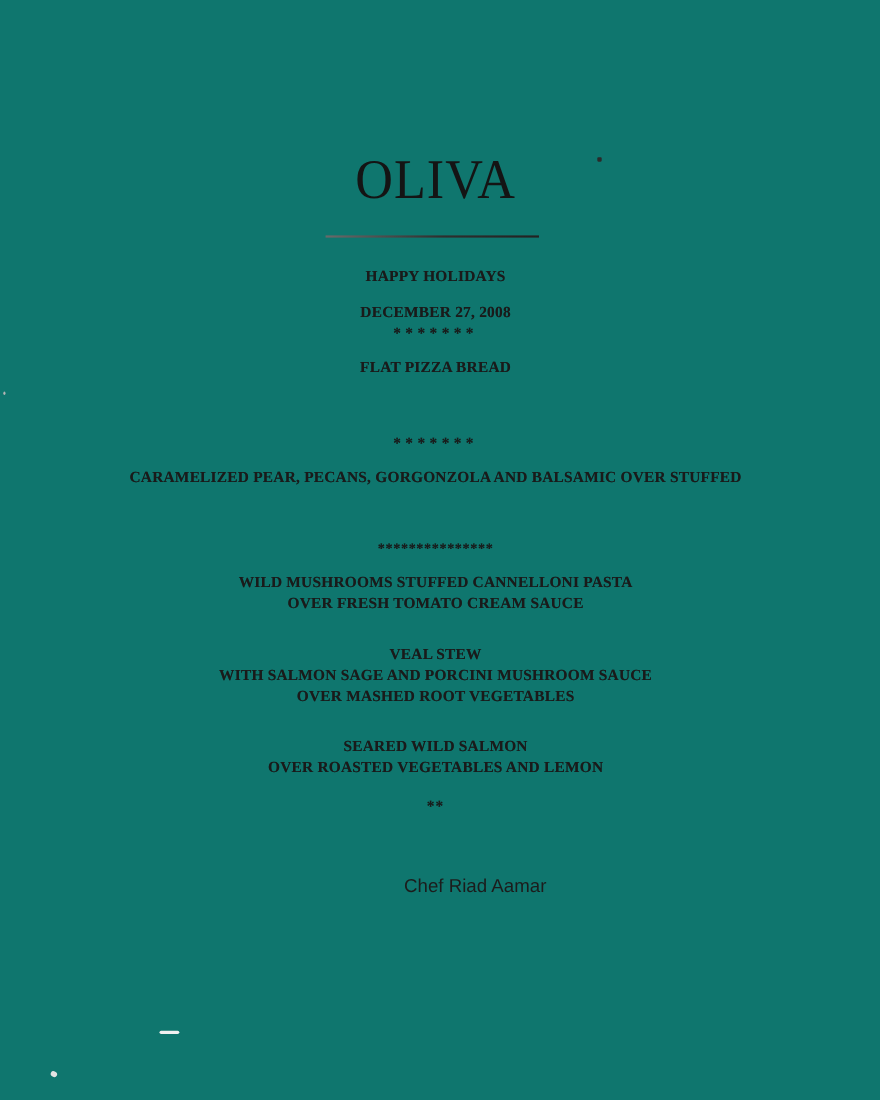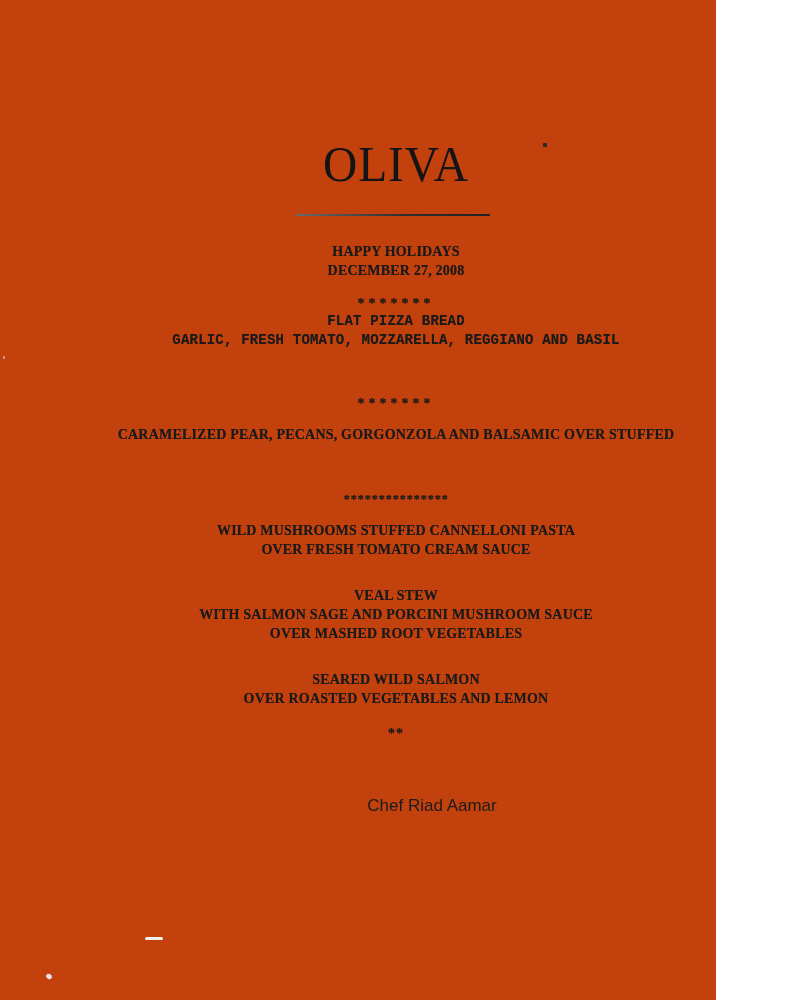--- a/index.html
+++ b/index.html
@@ -2,23 +2,23 @@
 <html><head>
 <meta charset="utf-8">
 <style>
   html, body {
     margin: 0;
     padding: 0;
     background: #ffffff;
   }
   .page {
     position: relative;
-    width: 716px;
+    width: 800px;
     height: 1000px;
-    background: #c2410c;
+    background: #0f766e;
     overflow: hidden;
     font-family: "Liberation Serif", "DejaVu Serif", serif;
     color: #1a1a1a;
   }
   .abs {
     position: absolute;
     left: 0;
     width: 792px;
     text-align: center;
   }
@@ -40,32 +40,32 @@
     background: linear-gradient(to right, #6a6a6a, #2e2e2e 55%, #222);
   }
   .serifline {
     font-size: 14px;
     font-weight: bold;
     line-height: 19px;
     letter-spacing: 0.2px;
     text-shadow: 0 0 0.4px rgba(20,20,20,0.55);
   }
   .occasion { top: 229px; margin-top: 13px; }
-  .date     { top: 261px; }
+  .date     { top: 275px; }
   .stars {
     font-size: 14px;
     font-weight: bold;
     line-height: 19px;
     text-shadow: 0 0 0.4px rgba(20,20,20,0.55);
   }
   .stars-1 { top: 294px; letter-spacing: 4px; }
   .stars-2 { top: 394px; letter-spacing: 4px; }
   .stars-3 { top: 489px; font-size: 13px; letter-spacing: 0.5px; }
   .stars-4 { top: 724px; letter-spacing: 1px; }
-  .course-1 { top: 312px; font-family: Liberation Mono, monospace; }
+  .course-1 { top: 325px; }
   .course-2 { top: 425px; }
   .course-3 { top: 521px; }
   .course-4 { top: 586px; }
   .course-5 { top: 670px; text-align: center; }
   .chef {
     top: 796px;
     font-family: "Liberation Sans", "DejaVu Sans", sans-serif;
     font-size: 17px;
     font-weight: normal;
     line-height: 20px;
@@ -93,21 +93,20 @@
 
   <div class="rule"></div>
 
   <div class="abs serifline occasion">HAPPY HOLIDAYS</div>
   <div class="abs serifline date">DECEMBER 27, 2008</div>
 
   <div class="abs stars stars-1">*******</div>
 
   <div class="abs serifline course-1">
     <div>FLAT PIZZA BREAD</div>
-    <div>GARLIC, FRESH TOMATO, MOZZARELLA, REGGIANO AND BASIL</div>
   </div>
 
   <div class="abs stars stars-2">*******</div>
 
   <div class="abs serifline course-2">
     <div>CARAMELIZED PEAR, PECANS, GORGONZOLA AND BALSAMIC OVER STUFFED</div>
   </div>
 
   <div class="abs stars stars-3">***************</div>
 

